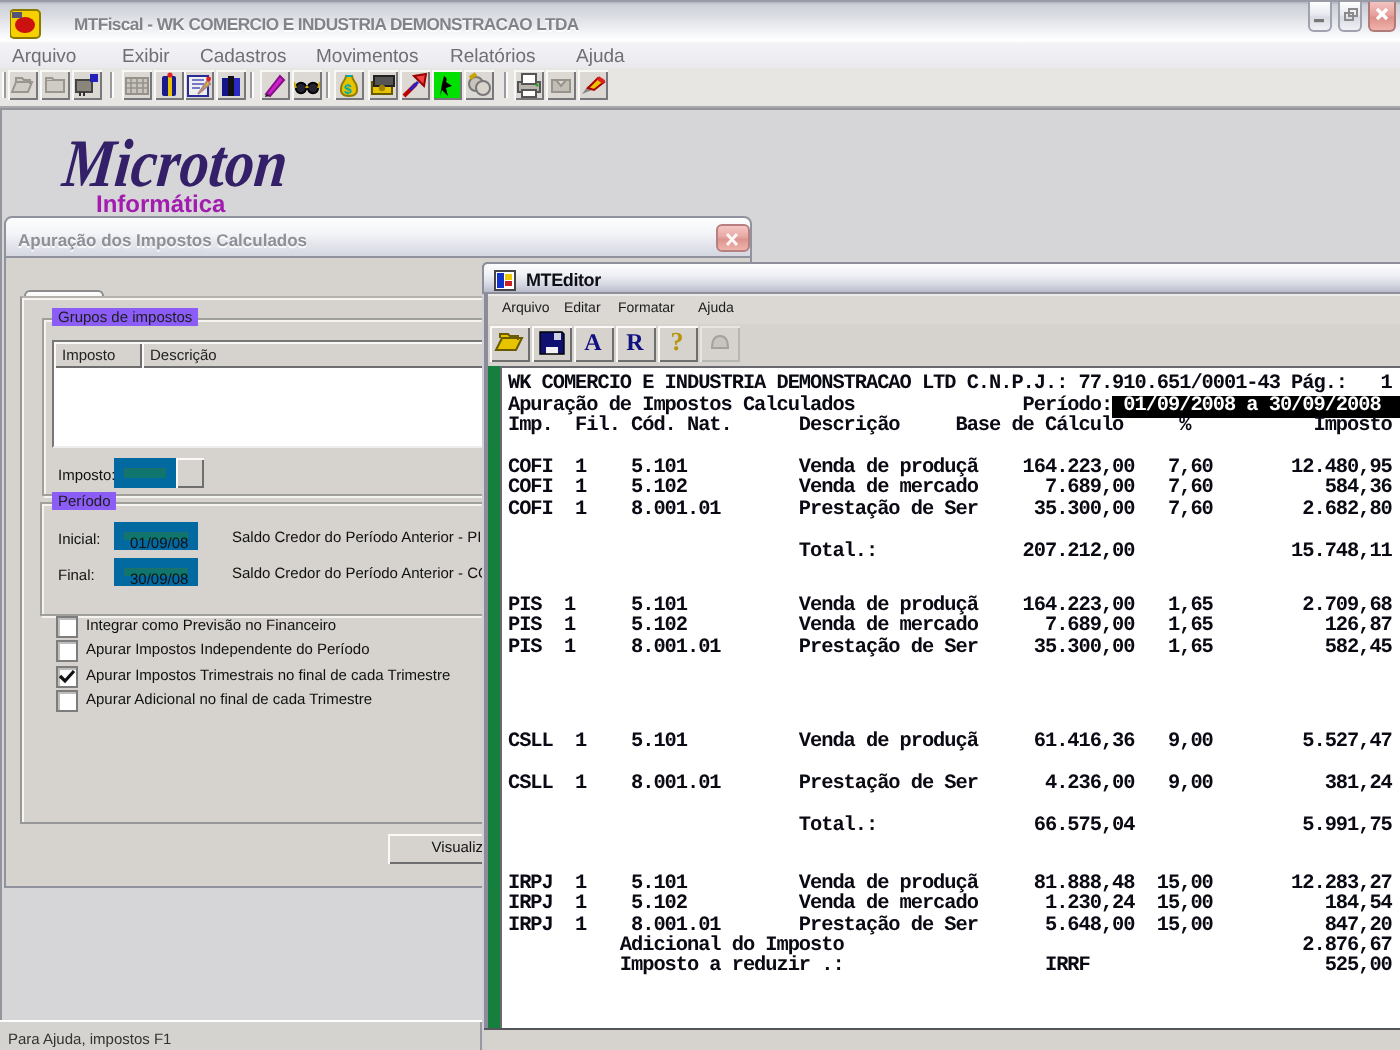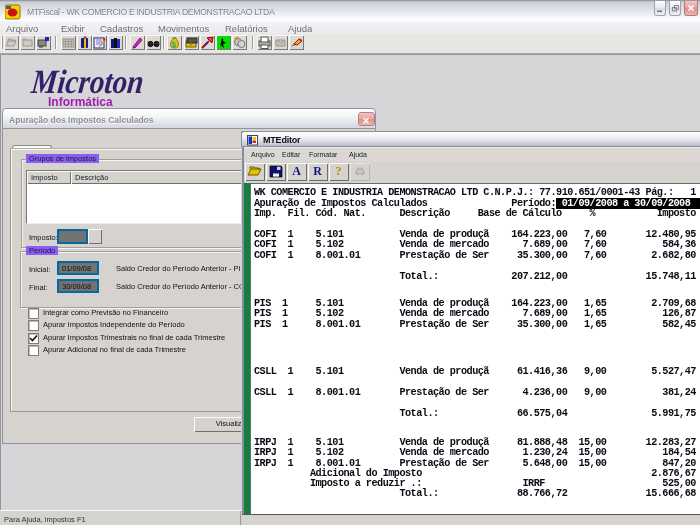--- a/index.html
+++ b/index.html
@@ -1,19 +1,19 @@
 <!DOCTYPE html>
 <html><head><meta charset="utf-8"><style>
 *{margin:0;padding:0;box-sizing:border-box}
 html,body{width:700px;height:525px;overflow:hidden;font-family:"Liberation Sans",sans-serif;background:#d6d6d9}
 .abs{position:absolute}
 #stage{position:relative;width:700px;height:525px;overflow:hidden}
 
 #tbar{left:0;top:0;width:700px;height:22px;background:linear-gradient(180deg,#b2b5bf 0%,#cdd0d7 7%,#d9dbe1 30%,#e8eaee 55%,#f8f9fb 80%,#ffffff 92%,#f0f1f5 100%);border-top:1px solid #999ca6}
-#tbar .ttl{position:absolute;left:27px;top:6px;font-size:8.6px;font-weight:normal;color:#82828a;letter-spacing:-0.28px;text-shadow:0 1px 0 rgba(255,255,255,.8)}
+#tbar .ttl{position:absolute;left:37px;top:6px;font-size:8.6px;font-weight:bold;color:#82828a;letter-spacing:-0.28px;text-shadow:0 1px 0 rgba(255,255,255,.8)}
 .wbtn{position:absolute;top:0;height:15px;border:1px solid #a0a2b0;border-top:none;border-radius:0 0 3px 3px;background:linear-gradient(180deg,#fefefe,#e8eaf0 45%,#d9dbe4 55%,#eff1f5)}
 .wbtn.cl{background:linear-gradient(180deg,#f3c3c0,#e6a29e 45%,#dd8f8a 55%,#efb3ab);border-color:#b17a7a}
 
 #mbar{left:0;top:22px;width:700px;height:12px;background:linear-gradient(180deg,#f3f3f7,#e9e9ee);font-size:9.5px;color:#6e6e74}
 #mbar span{position:absolute;top:1px}
 
 #tool{left:0;top:34px;width:700px;height:20px;background:#e8e6e3;border-bottom:1px solid #a9a9ad}
 .tb{position:absolute;top:1px;width:15px;height:15px;background:#dcd9d4;box-shadow:inset 1px 1px 0 #f8f8f6,inset -1px -1px 0 #77777c;}
 .tsep{position:absolute;top:2px;width:2px;height:13px;border-left:1px solid #9a9a9e;border-right:1px solid #fbfbfb}
 .tb svg{position:absolute;left:1px;top:1px}
@@ -24,21 +24,21 @@
 
 #apu{left:2px;top:108px;width:374px;height:336px}
 #apu .tt{position:absolute;left:0;top:0;width:374px;height:21px;border:1px solid #90929e;border-radius:4px 4px 0 0;background:linear-gradient(180deg,#fdfdfe 0%,#f4f5f8 40%,#e4e5ec 70%,#d5d7e1 100%)}
 #apu .tt .t{position:absolute;left:6px;top:6px;font-size:8.5px;font-weight:bold;color:#8f8f97;text-shadow:0 1px 0 rgba(255,255,255,.9);text-shadow:0 1px 0 rgba(255,255,255,.9)}
 #apu .body{position:absolute;left:0;top:21px;width:374px;height:315px;background:#d6d3ce;border:1px solid #90929e;border-top:none}
 .xbtn{position:absolute;border-radius:3px;background:linear-gradient(180deg,#f4c6c3,#e7a8a4 45%,#dd938e 55%,#eeb4ac);border:1px solid #b5807f;color:#fff;text-align:center}
 
 .gb{position:absolute;border:1px solid #a0a09b;box-shadow:1px 1px 0 #f4f3f0 inset, 1px 1px 0 #f4f3f0}
 .gbl{position:absolute;background:#8b5cf6;font-size:7.5px;color:#1d1d1d;padding:0 3px;line-height:9px}
 .lbl{position:absolute;font-size:7.5px;color:#111}
-.inp{position:absolute;background:#737373;border:2px solid #0369a1;box-shadow:inset 1px 1px 0 #5c5c5c22;font-size:7.5px;color:#111}
+.inp{position:absolute;background:#0f766e;border:5px solid #0369a1;box-shadow:inset 1px 1px 0 #5c5c5c22;font-size:7.5px;color:#111}
 .cb{position:absolute;width:11px;height:11px;background:#fff;border:1px solid #7d7d7d;box-shadow:inset 1px 1px 0 #bdbdbd}
 .raised{background:#d6d3ce;box-shadow:inset 1px 1px 0 #fbfaf8,inset -1px -1px 0 #6e6e6e}
 
 #mte{left:241px;top:131px;width:459px;height:394px;background:#15803d;border-radius:3px 0 0 0}
 #mte .tt{position:absolute;left:0;top:0;width:459px;height:16px;border:1px solid #8f8f9c;border-right:none;border-radius:3px 0 0 0;background:linear-gradient(180deg,#fdfdfe 0%,#eff0f5 40%,#d8dae3 70%,#c2c5d2 92%,#b6b9c8 100%)}
 #mte .mm{position:absolute;left:1px;top:16px;width:458px;height:15px;background:#dbd8d3;font-size:7px;letter-spacing:0;color:#1a1a1a;border-top:1px solid #eceae6}
 #mte .mm span{position:absolute;top:3px}
 #mte .tbr{position:absolute;left:1px;top:31px;width:458px;height:21px;background:#d6d3ce}
 .eb{position:absolute;top:1px;width:20px;height:18px;background:#d6d3ce;box-shadow:inset 1px 1px 0 #fbfaf8,inset -1px -1px 0 #6e6e6e;text-align:center}
 #mte .ta{position:absolute;left:9px;top:52px;width:450px;height:331px;background:#fff;border-top:1px solid #68686e;border-left:1px solid #68686e}
@@ -311,14 +311,13 @@
 <div class="ml" style="top:308.3px">PIS  1     5.102          Venda de mercado      7.689,00   1,65          126,87</div>
 <div class="ml" style="top:318.7px">PIS  1     8.001.01       Prestação de Ser     35.300,00   1,65          582,45</div>
 <div class="ml" style="top:366.3px">CSLL  1    5.101          Venda de produçã     61.416,36   9,00        5.527,47</div>
 <div class="ml" style="top:387.2px">CSLL  1    8.001.01       Prestação de Ser      4.236,00   9,00          381,24</div>
 <div class="ml" style="top:408.0px">                          Total.:              66.575,04               5.991,75</div>
 <div class="ml" style="top:436.7px">IRPJ  1    5.101          Venda de produçã     81.888,48  15,00       12.283,27</div>
 <div class="ml" style="top:447.1px">IRPJ  1    5.102          Venda de mercado      1.230,24  15,00          184,54</div>
 <div class="ml" style="top:457.5px">IRPJ  1    8.001.01       Prestação de Ser      5.648,00  15,00          847,20</div>
 <div class="ml" style="top:468.0px">          Adicional do Imposto                                         2.876,67</div>
 <div class="ml" style="top:478.4px">          Imposto a reduzir .:                  IRRF                     525,00</div>
-<div class="ml" style="top:488.1px">                          Total.:              88.766,72              15.666,68</div>
 </div>
 </div>
 </body></html>

